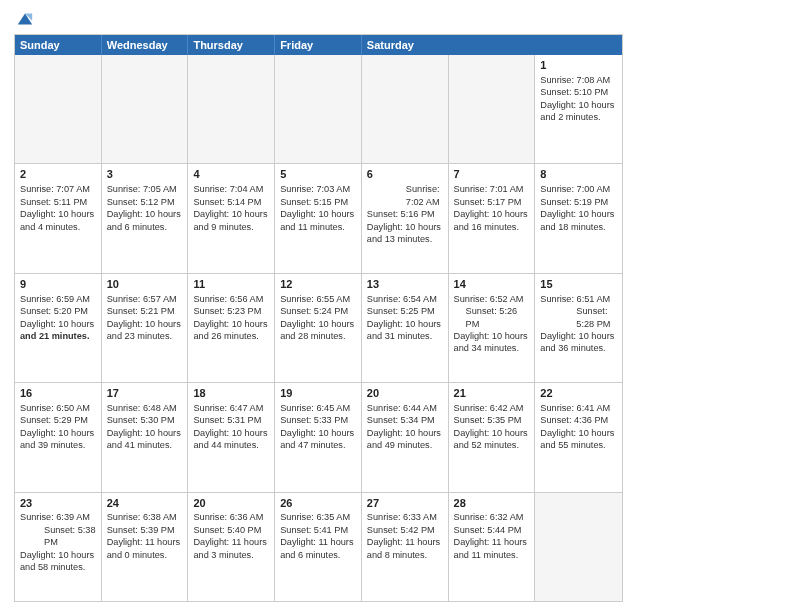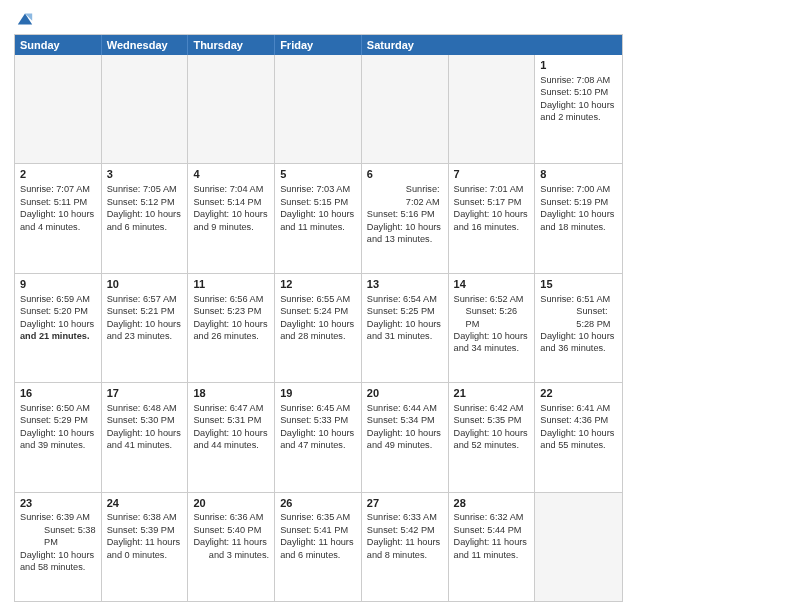--- a/index.html
+++ b/index.html
@@ -318,21 +318,21 @@
             <span style="display: block;">Sunrise: 6:38 AM</span>
             <span style="display: block;">Sunset: 5:39 PM</span>
             <span style="display: block;">Daylight: 11 hours</span>
             <span style="display: block;">and 0 minutes.</span>
           </div>
           <div class="cal-cell">
             <span class="day-num">20</span>
             <span style="display: block;">Sunrise: 6:36 AM</span>
             <span style="display: block;">Sunset: 5:40 PM</span>
             <span style="display: block;">Daylight: 11 hours</span>
-            <span style="display: block; text-align: right;">and 3 minutes.</span>
+            <span style="display: block;">and 3 minutes.</span>
           </div>
           <div class="cal-cell">
             <span class="day-num">26</span>
             <span style="display: block;">Sunrise: 6:35 AM</span>
             <span style="display: block;">Sunset: 5:41 PM</span>
             <span style="display: block;">Daylight: 11 hours</span>
             <span style="display: block;">and 6 minutes.</span>
           </div>
           <div class="cal-cell">
             <span class="day-num">27</span>

